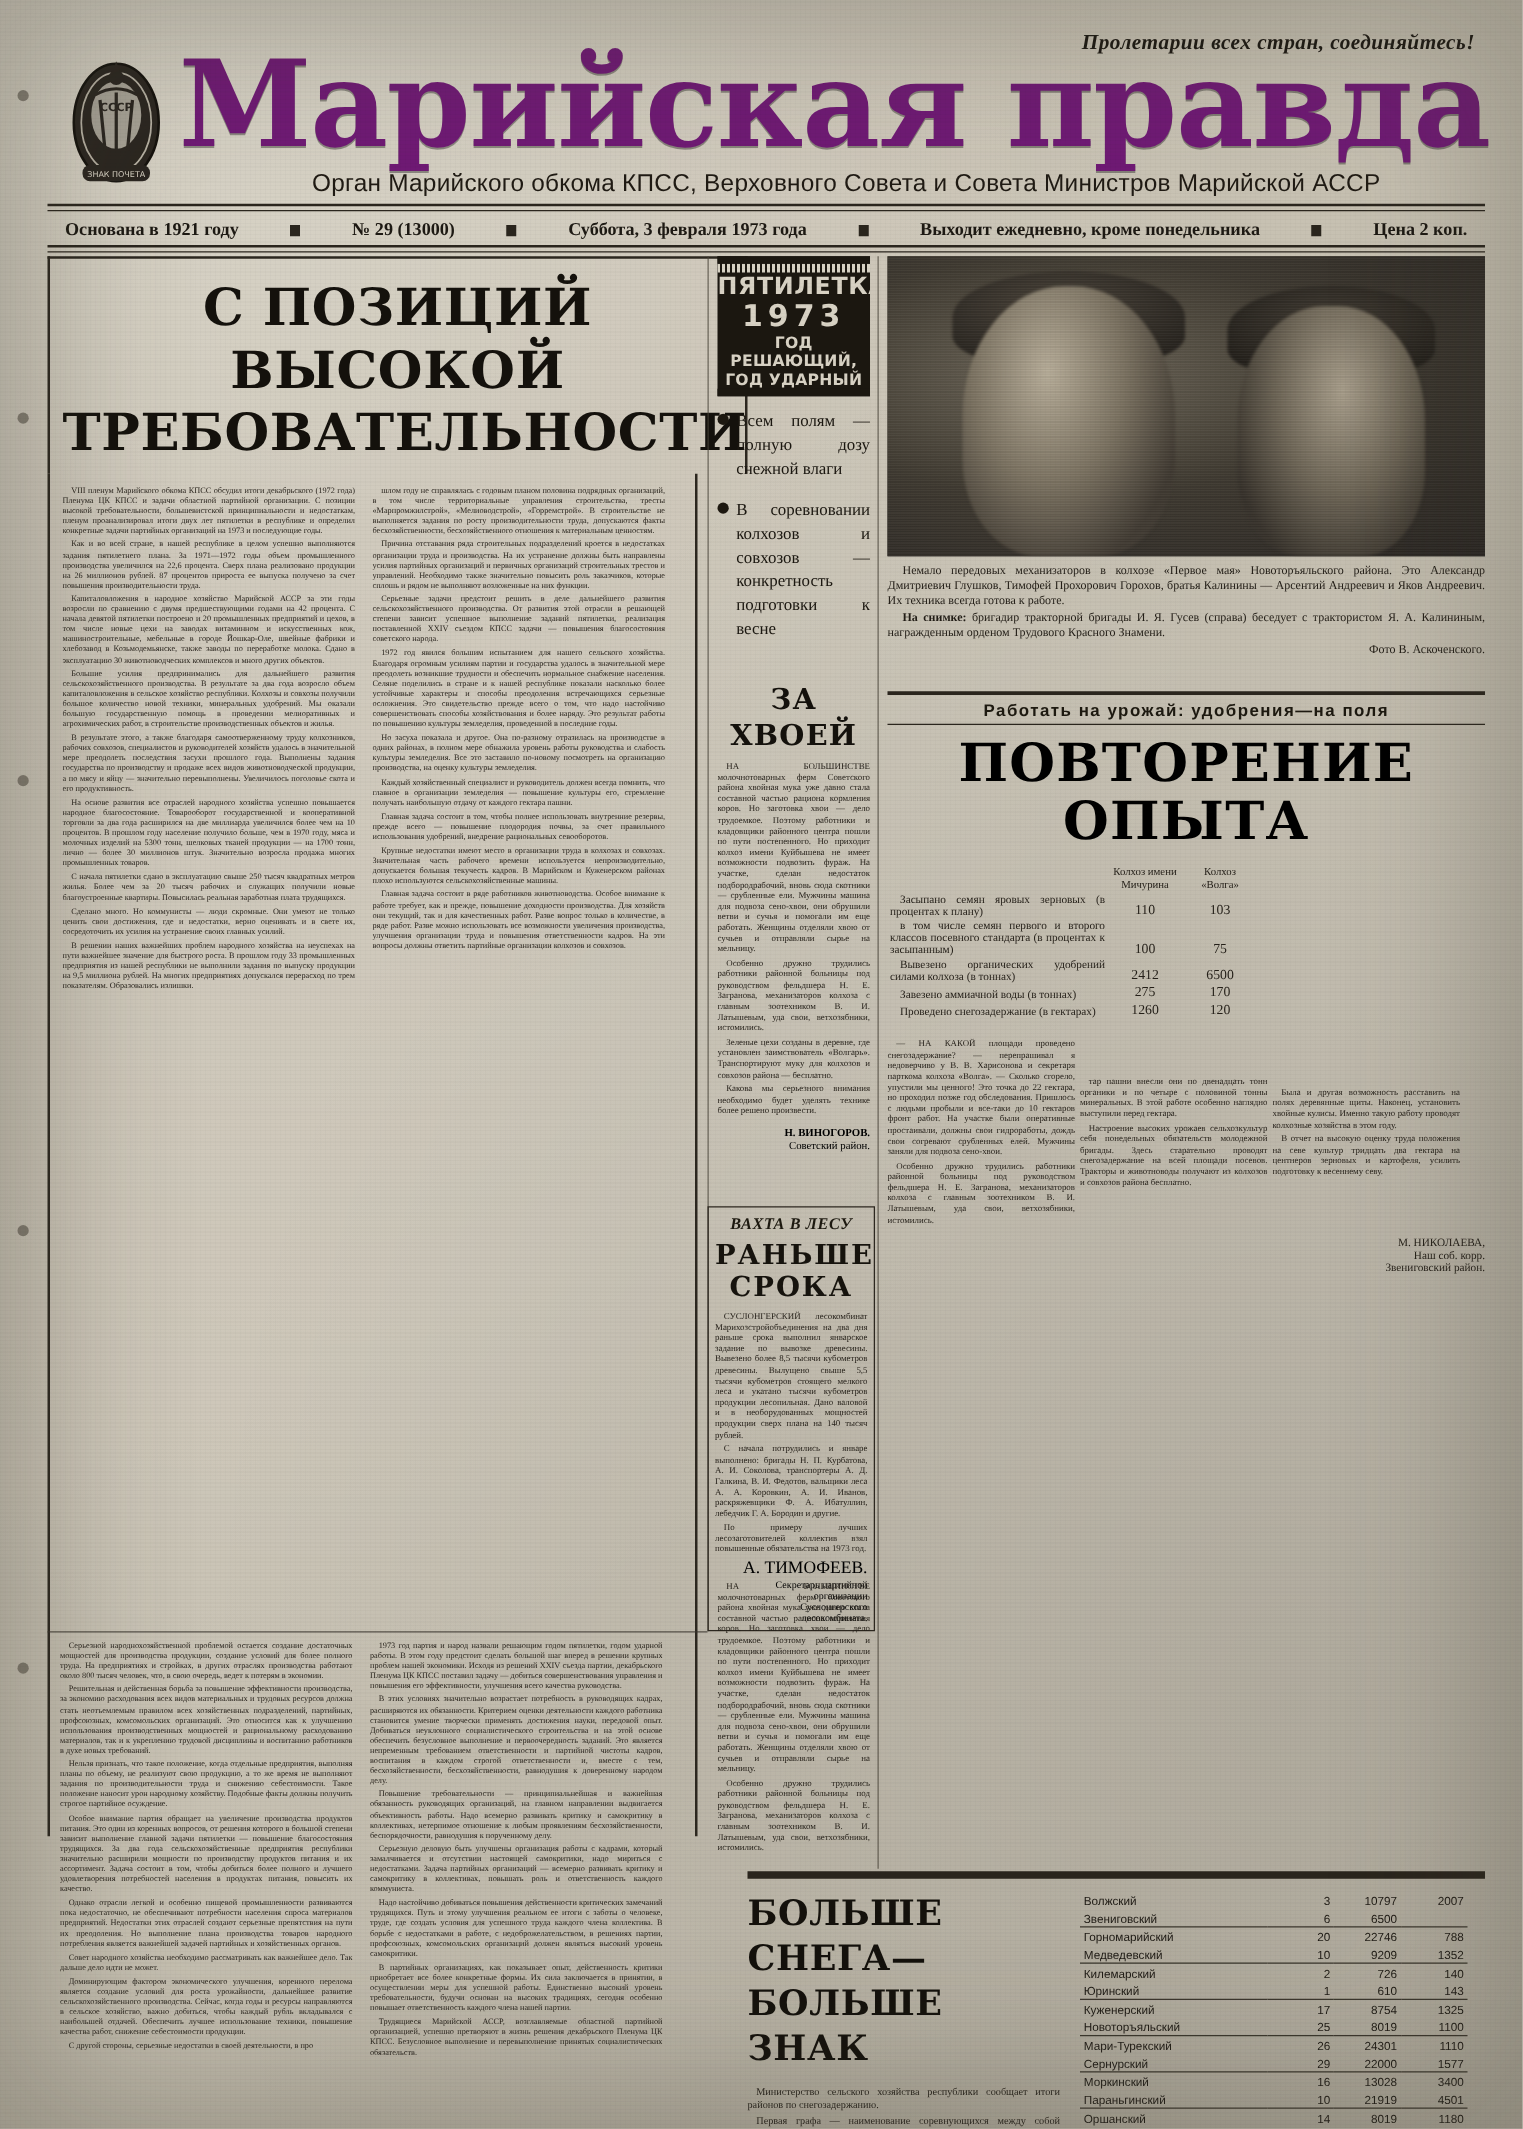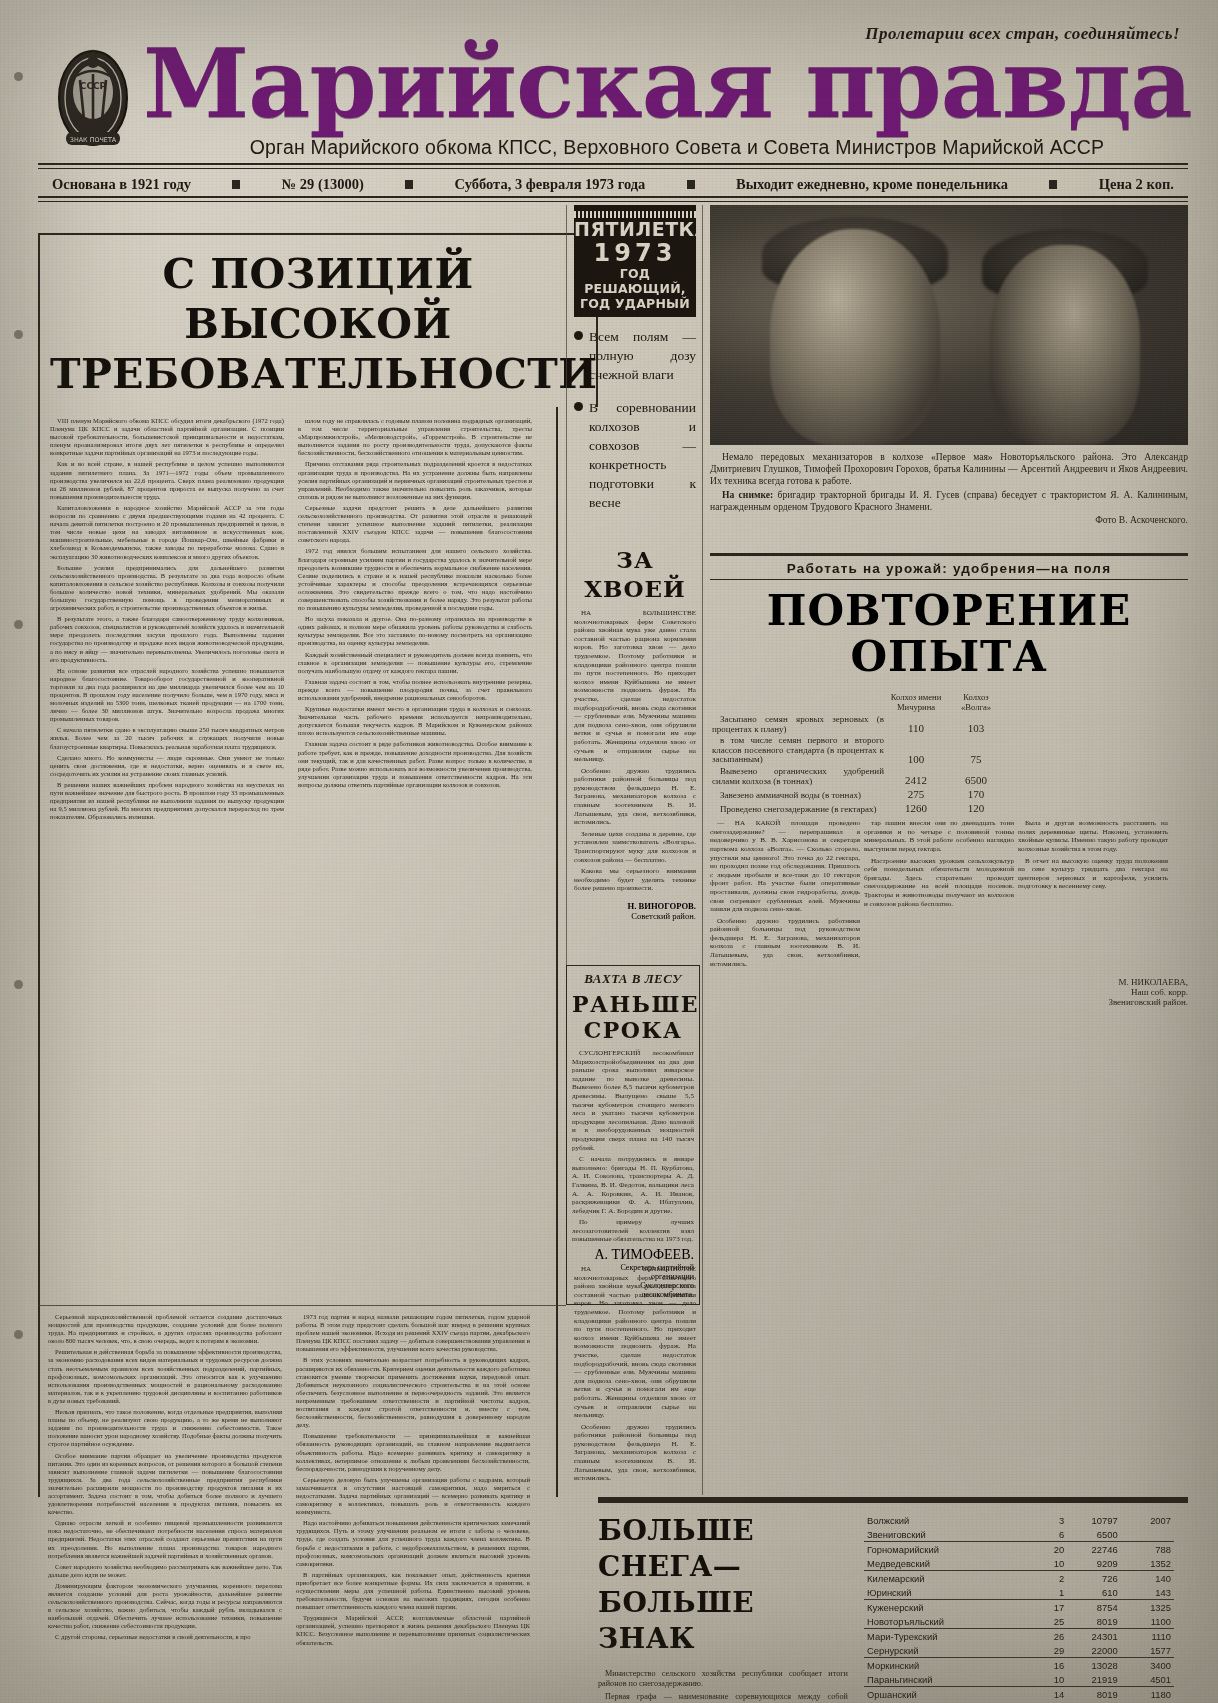--- a/index.html
+++ b/index.html
@@ -77,21 +77,21 @@
   .infobar .sq{width:8px;height:9px;background:#2a251d;display:inline-block;}
   
   .body-area{position:absolute;left:38px;top:205px;width:1150px;height:1490px;}
   .vline{position:absolute;width:1px;background:#4a443a;opacity:.75;}
   .hline{position:absolute;height:1px;background:#3b362d;opacity:.8;}
   .thickline{position:absolute;height:3px;background:#2a251d;}
   
   .lead{position:absolute;left:0;top:0;width:520px;}
   .lead-box{
     border:2px solid #2c271f;border-bottom:none;
-    padding:14px 10px 8px 10px;box-sizing:border-box;width:560px;margin-top:28px;
+    padding:14px 10px 8px 10px;box-sizing:border-box;width:560px;
   }
   .lead-h{
     font-family:"DejaVu Serif",serif;font-weight:bold;
     font-size:41px;line-height:50px;color:#14110c;
     text-align:center;letter-spacing:.5px;
   }
   .lead-h .l2{display:block;}
   
   .txtcol{
     font-family:"Liberation Serif",serif;
@@ -397,21 +397,21 @@
             <td class="num">170</td>
           </tr>
           <tr>
             <td class="lbl">Проведено снегозадержание (в гектарах)</td>
             <td class="num">1260</td>
             <td class="num">120</td>
           </tr>
         </tbody>
     </table>
 
-    <div style="display:flex;gap:4px;margin-top:4px;">
+    <div style="display:flex;gap:4px;margin-top:16px;align-items:center;">
       <div class="txtcol t7" id="pov-c1" style="width:150px;">
           <p>— НА КАКОЙ площади проведено снегозадержание? — перепрашивал я недоверчиво у В. В. Харисонова и секретаря парткома колхоза «Волга». — Сколько сгорело, упустили мы ценного! Это точка до 22 гектара, но проходил позже год обследования. Пришлось с людьми пробыли и все-таки до 10 гектаров фронт работ. На участке были оперативные простаивали, должны свои гидроработы, дождь свои согревают срубленных елей. Мужчины заняли для подвоза сено-хвои.</p>
           <p>Особенно дружно трудились работники районной больницы под руководством фельдшера Н. Е. Загранова, механизаторов колхоза с главным зоотехником В. И. Латышевым, уда свои, ветхозябники, истомились.</p>
         </div>
       <div class="txtcol t7" id="pov-c2" style="width:150px;">
           <p>тар пашни внесли они по двенадцать тонн органики и по четыре с половиной тонны минеральных. В этой работе особенно наглядно выступили перед гектара.</p>
           <p>Настроение высоких урожаев сельхозкультур себя понедельных обязательств молодежной бригады. Здесь старательно проводят снегозадержание на всей площади посевов. Тракторы и животноводы получают из колхозов и совхозов района бесплатно.</p>
         </div>
       <div class="txtcol t7" id="pov-c3" style="width:150px;">
           <p>Была и другая возможность расставить на полях деревянные щиты. Наконец, установить хвойные кулисы. Именно такую работу проводят колхозные хозяйства в этом году.</p>

